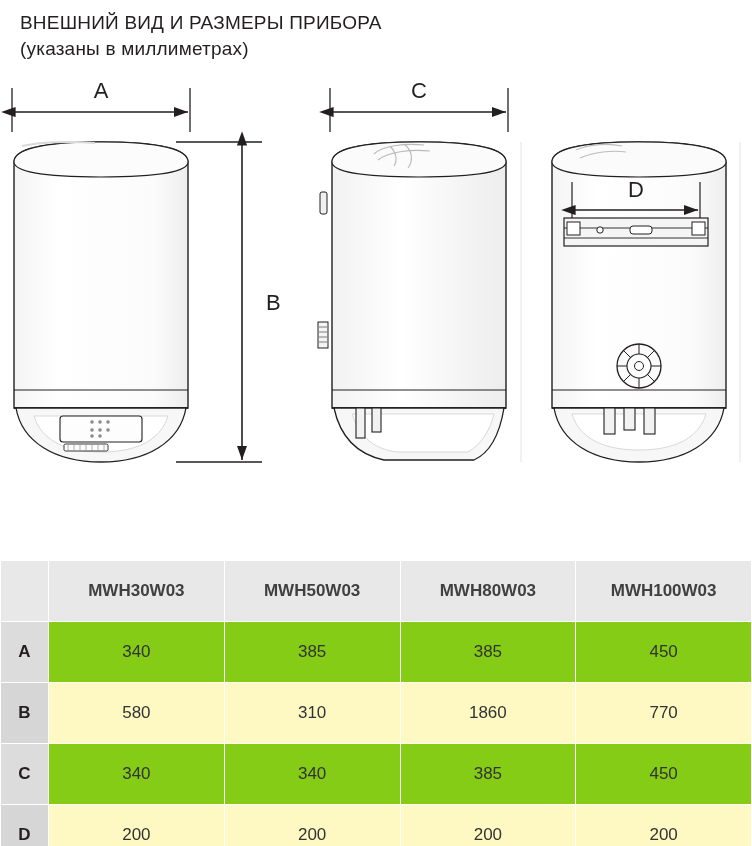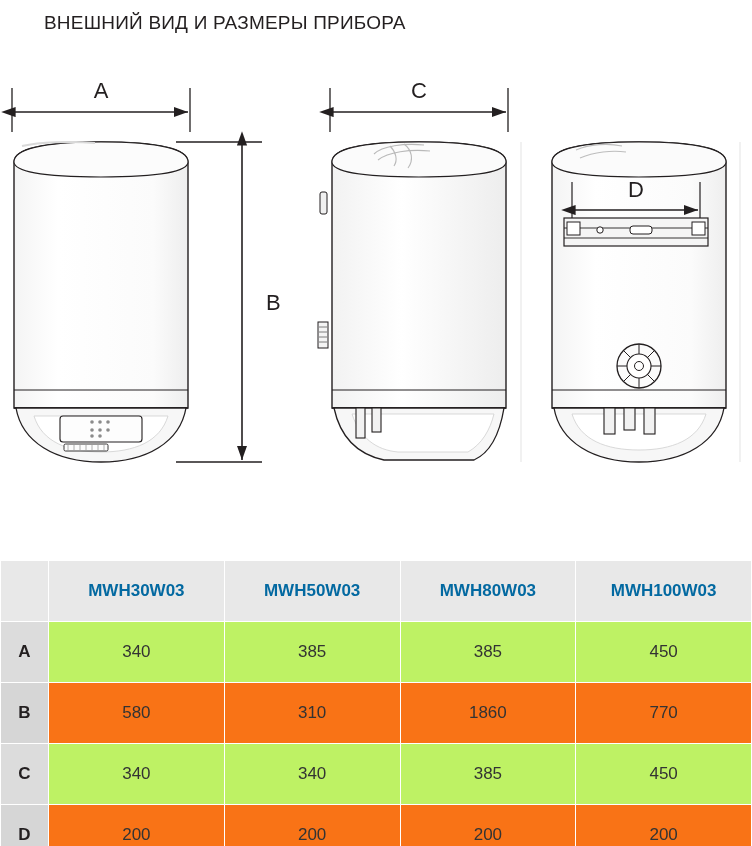--- a/index.html
+++ b/index.html
@@ -15,21 +15,20 @@
     position: relative;
     overflow: hidden;
   }
 
   
   .title-block {
     position: absolute;
     left: 20px;
     top: 10px;
     line-height: 1.35;
-    margin-left: 24px;
   }
   .title-line1 {
     font-size: 19px;
     letter-spacing: 0.2px;
     color: #231f20;
   }
   .title-line2 {
     font-size: 19px;
     letter-spacing: 0.2px;
     color: #231f20;
@@ -62,47 +61,48 @@
     height: 58px;
     text-align: center;
     vertical-align: middle;
     font-size: 17px;
     border: 1px solid #ffffff;
   }
   table.dims thead th {
     background: #e8e8e8;
     font-weight: bold;
     font-size: 17px;
-    color: #0369a1;
+    color: #404040;
   }
   table.dims thead th.corner {
     background: #e8e8e8;
   }
   table.dims tbody th {
     background: #dcdcdc;
     font-weight: bold;
     font-size: 17px;
   }
   table.dims tbody td {
-    background: #bef264;
+    background: #84cc16;
     font-weight: normal;
     color: #333333;
   }
   table.dims tbody tr.alt td {
-    background: #f97316;
+    background: #fef9c3;
   }
   table.dims tbody tr.alt th {
     background: #d6d6d6;
   }
 </style>
 </head>
 <body>
 
 <div class="title-block">
   <div class="title-line1">ВНЕШНИЙ ВИД И РАЗМЕРЫ ПРИБОРА</div>
+  <div class="title-line2">(указаны в миллиметрах)</div>
 </div>
 
 <div class="drawing">
 <svg width="752" height="420" viewBox="0 0 752 420" xmlns="http://www.w3.org/2000/svg">
   <defs>
     <marker id="arrHead" markerWidth="10" markerHeight="10" refX="9" refY="3.2" orient="auto" markerUnits="strokeWidth">
       <path d="M0,0 L9,3.2 L0,6.4 z" fill="#231f20"></path>
     </marker>
     <marker id="arrTail" markerWidth="10" markerHeight="10" refX="1" refY="3.2" orient="auto-start-reverse" markerUnits="strokeWidth">
       <path d="M0,0 L9,3.2 L0,6.4 z" fill="#231f20"></path>

